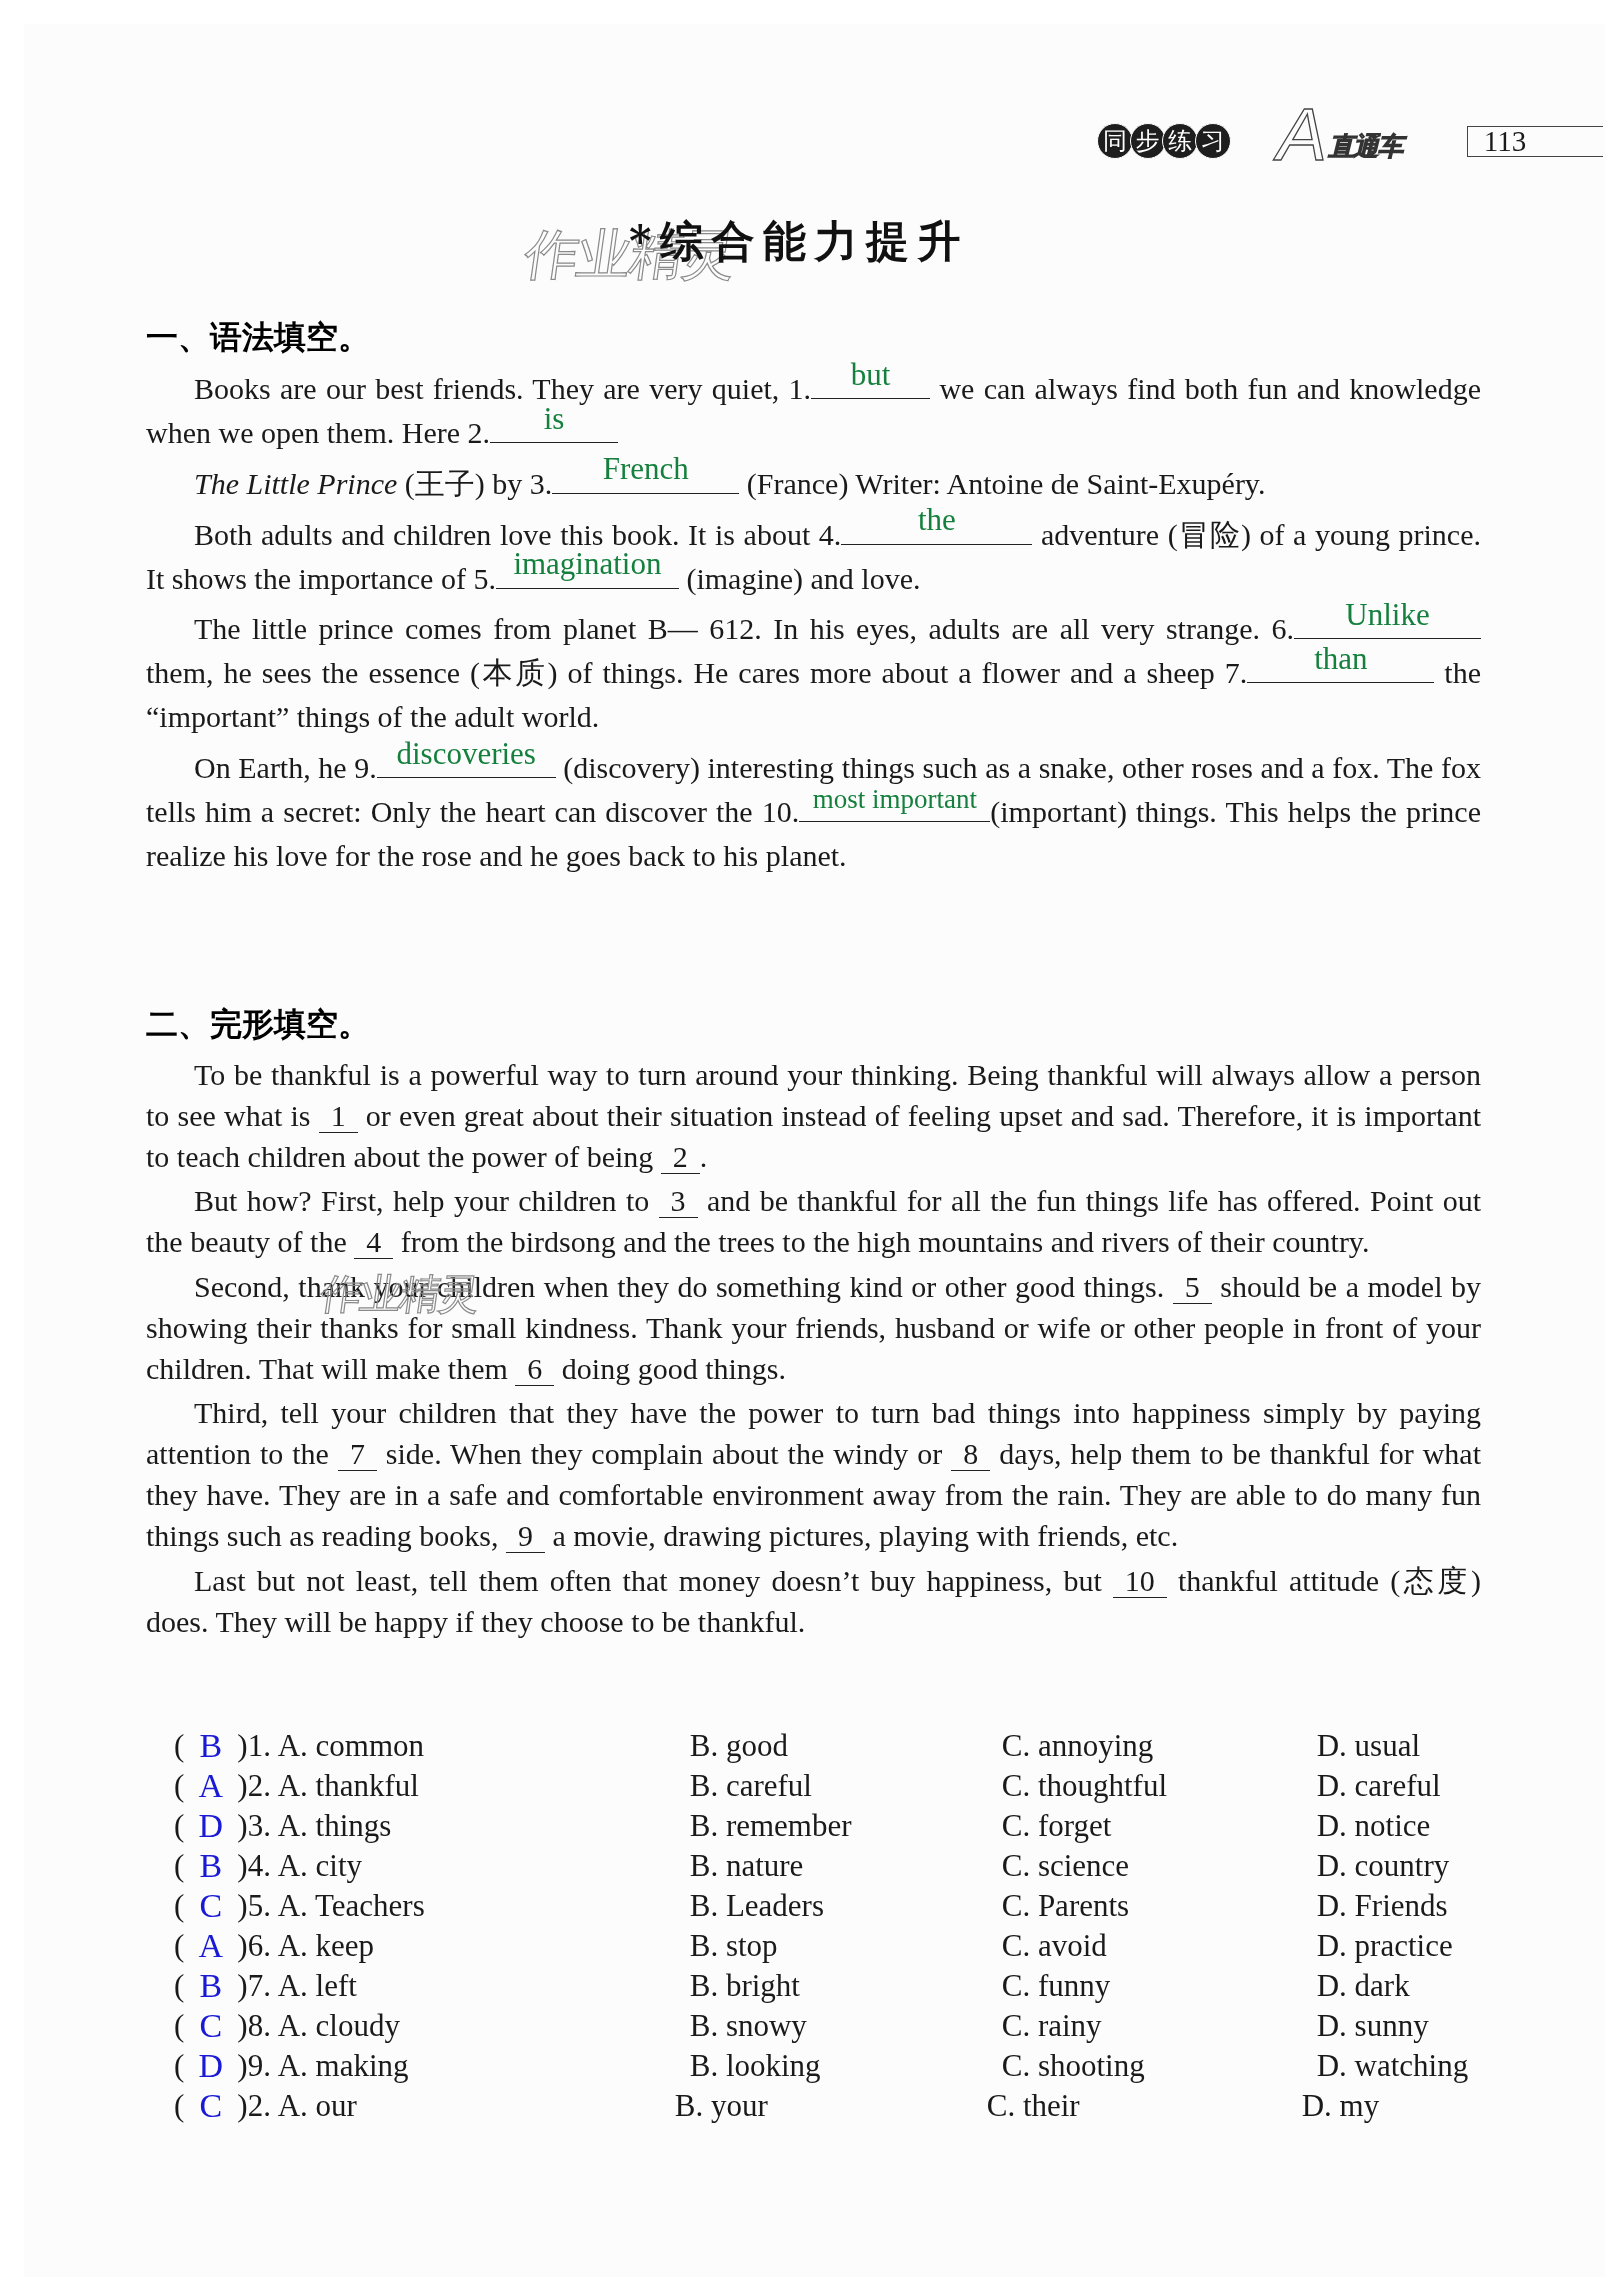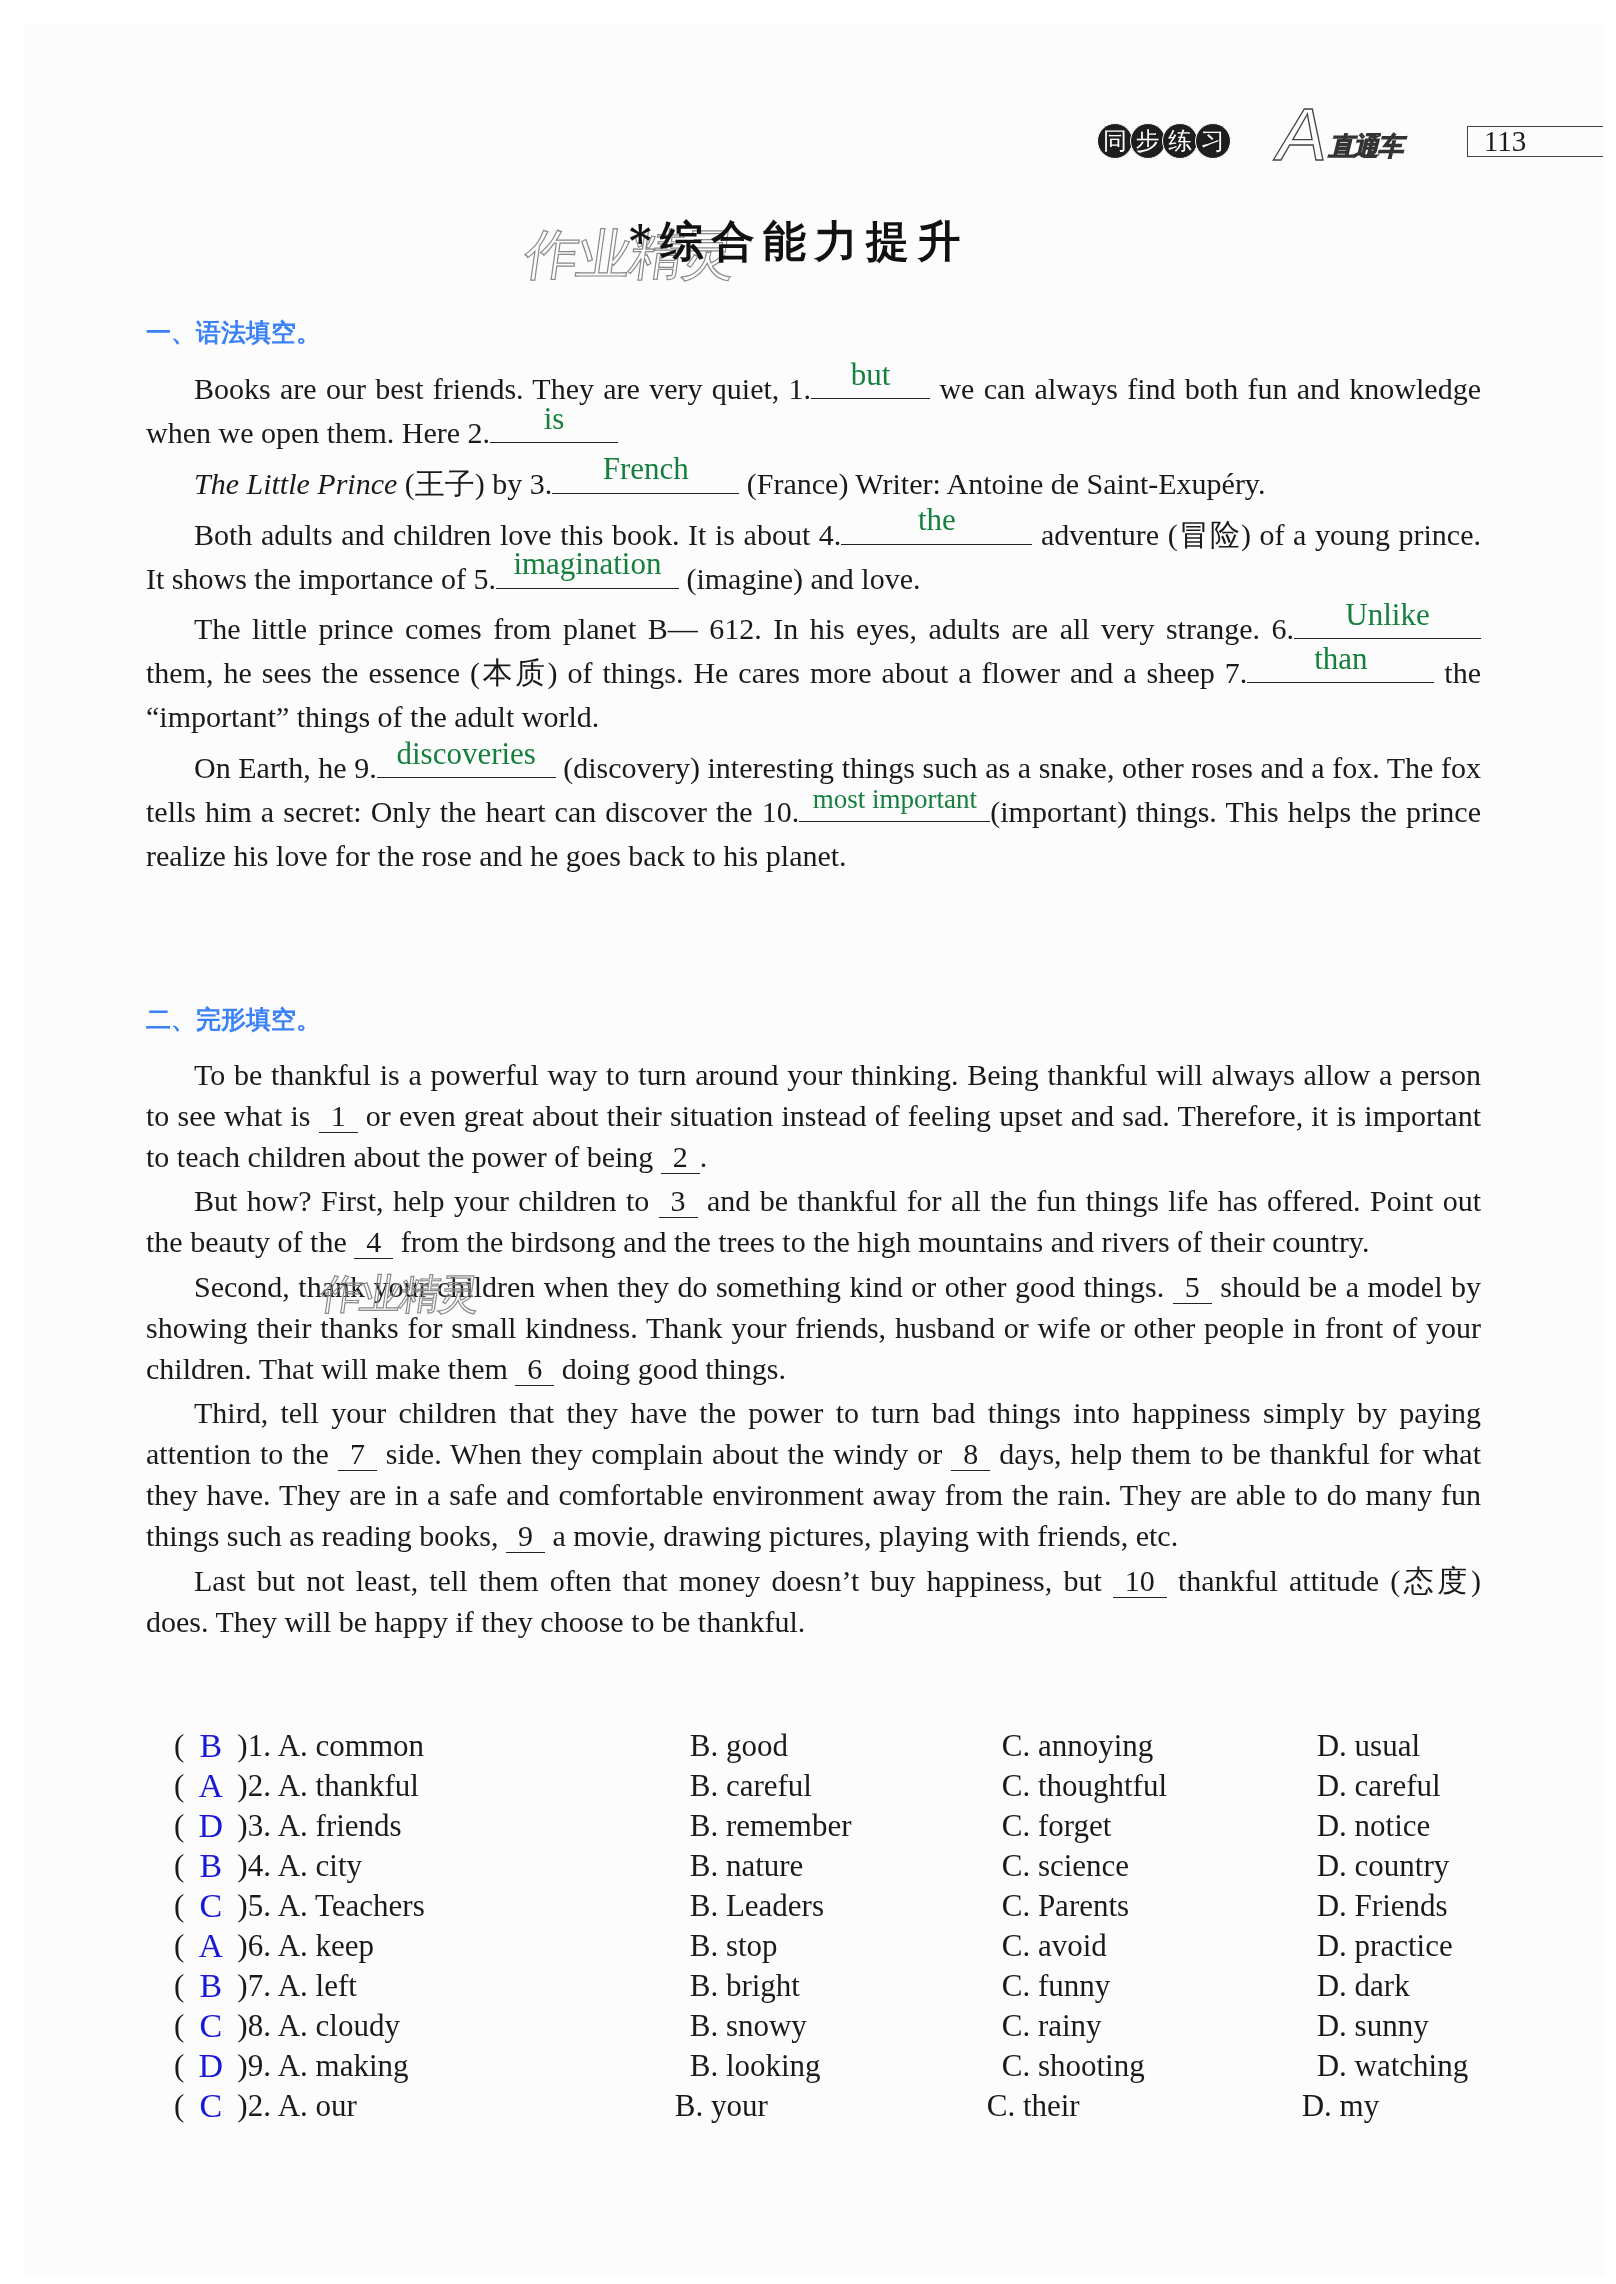--- a/index.html
+++ b/index.html
@@ -23,21 +23,21 @@
 
     
     .title { position: absolute; top: 213px; left: 629px; font-family: "DejaVu Serif", serif; font-size: 43px; font-weight: bold;
              letter-spacing: 8.5px; color: #111; }
     .wm { position: absolute; color: transparent; -webkit-text-stroke: 1.2px #8a8a8a; font-family: "DejaVu Sans", sans-serif;
           letter-spacing: -1.7px; }
     .wm1 { top: 219px; left: 525px; font-size: 54px; transform: skewX(-8deg); }
     .wm2 { top: 1267px; left: 321px; font-size: 41px; transform: skewX(-8deg); }
 
     
-    .sec-h { position: absolute; left: 146px; font-family: "DejaVu Sans", sans-serif; font-size: 25px; font-weight: bold; color: #3b82f6; }
+    .sec-h { position: absolute; left: 146px; font-family: "DejaVu Sans", sans-serif; font-size: 32px; font-weight: bold; color: #000000; }
     .content { position: absolute; left: 146px; width: 1335px; font-size: 30px; line-height: 44px; text-align: justify; }
     .content p { margin: 0; text-indent: 48px; }
     .content p + p { margin-top: 6.8px; }
     .blank { display: inline-block; position: relative; border-bottom: 1.7px solid #222; height: 29px; vertical-align: baseline;
              text-align: center; text-indent: 0; }
     .blank .ans { position: absolute; left: 0; right: 0; bottom: 8.5px; color: #15803d; font-size: 31px; line-height: 1; white-space: nowrap; text-align: center; }
     .blank.sm .ans { font-size: 27px; }
     .cb { display: inline-block; border-bottom: 1.7px solid #222; padding: 0 12px; line-height: 32px; text-indent: 0; }
 
     .s1 { top: 367px; }
@@ -120,21 +120,21 @@
       <div class="col c"> C. thoughtful</div>
       <div class="col d"> D. careful</div>
     </div>
     <div class="orow">
       <div class="paren" style="width: auto;">
         <span>(</span>
         <span class="ch">D</span>
         <span>)</span>
         <span>3.</span>
       </div>
-      <div class="col a" style="margin-left: 6.8px; width: 335px;"> A. friends</div>
+      <div class="col a" style="margin-left: 6.8px; width: 335px;"> A. things</div>
       <div class="col b"> B. remember</div>
       <div class="col c"> C. forget</div>
       <div class="col d"> D. notice</div>
     </div>
     <div class="orow">
       <div class="paren" style="width: auto;">
         <span>(</span>
         <span class="ch">B</span>
         <span>)</span>
         <span>4.</span>

